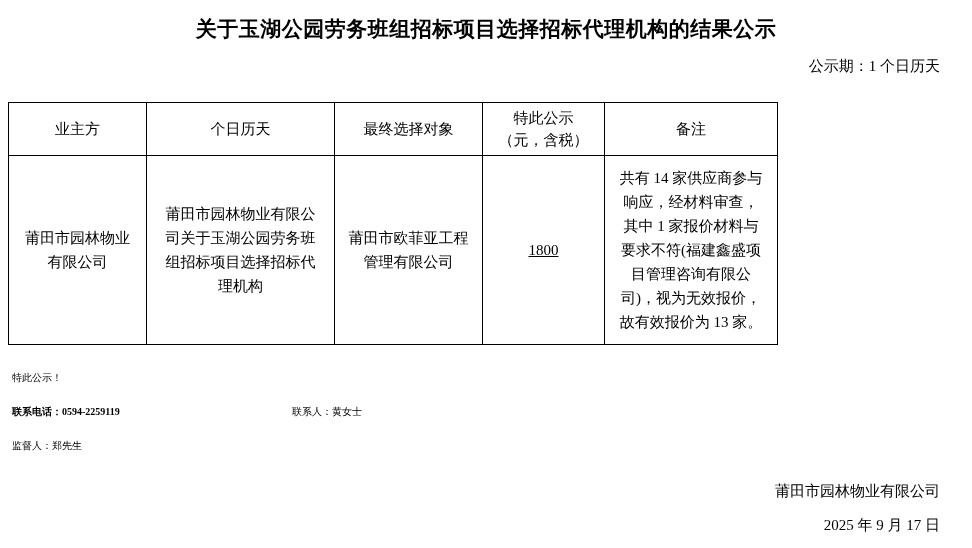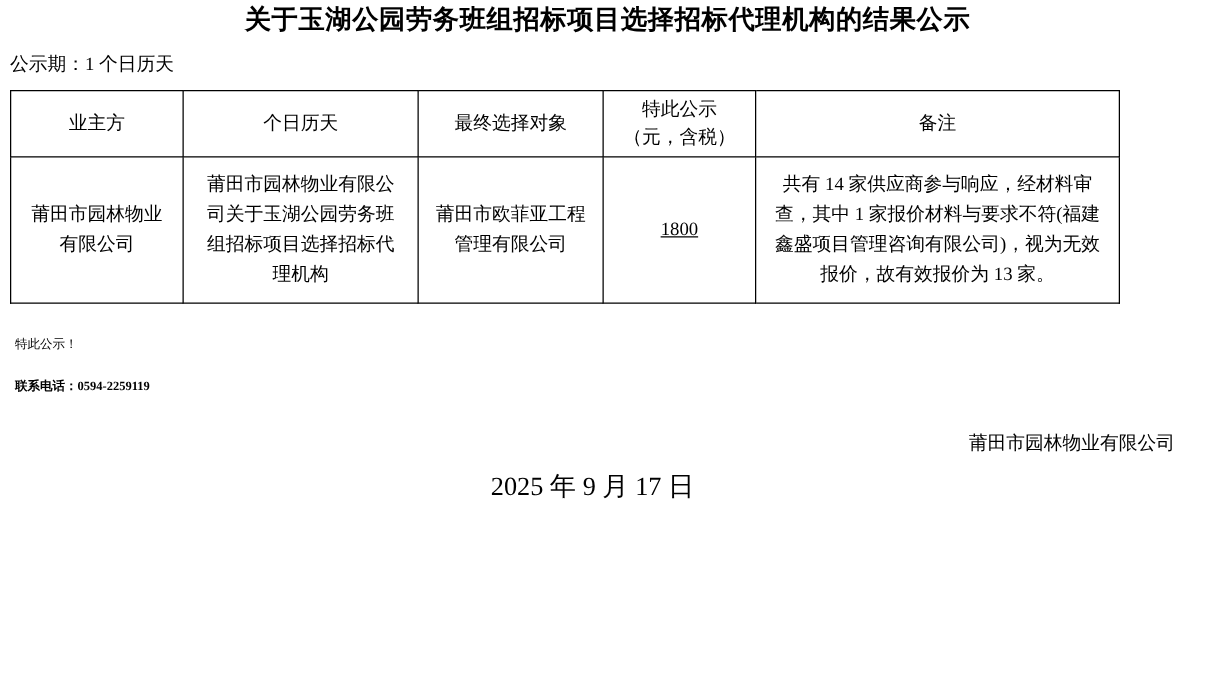--- a/index.html
+++ b/index.html
@@ -19,33 +19,34 @@
     width: 972px;
     height: 548px;
     box-sizing: border-box;
     padding: 0 8px;
   }
   .doc-title {
     text-align: center;
     font-size: 21px;
     font-weight: bold;
     letter-spacing: 0.5px;
-    padding-top: 0;
+    padding-top: 14px;
     line-height: 30px;
   }
   .notice-period {
+    text-align: right;
     font-size: 15px;
     padding-right: 24px;
     padding-top: 10px;
     line-height: 24px;
   }
   table.main {
     border-collapse: collapse;
-    width: 888px;
-    margin-top: 8px;
+    width: 770px;
+    margin-top: 24px;
     table-layout: fixed;
   }
   table.main th, table.main td {
     border: 1px solid #000000;
     text-align: center;
     vertical-align: middle;
     font-size: 15px;
     font-weight: normal;
   }
   table.main th {
@@ -94,22 +95,22 @@
     flex: 1;
   }
   .signature {
     text-align: right;
     font-size: 15px;
     padding-right: 24px;
     line-height: 32px;
     margin-top: 12px;
   }
   .sig-date {
-    text-align: center;
-    font-size: 21px;
+    text-align: right;
+    font-size: 15px;
     padding-right: 24px;
     line-height: 32px;
     margin-top: 2px;
   }
 </style>
 </head>
 <body>
 
 <div class="page">
 
@@ -145,21 +146,23 @@
         <td class="cell-price">1800</td>
         <td class="cell-remark">共有 14 家供应商参与响应，经材料审查，其中 1 家报价材料与要求不符(福建鑫盛项目管理咨询有限公司)，视为无效报价，故有效报价为 13 家。</td>
       </tr>
     </tbody>
   </table>
 
   <div class="after-table">
     <div class="line">特此公示！</div>
     <div class="line contact-row">
       <div class="left">联系电话：0594-2259119</div>
+      <div class="right">联系人：黄女士</div>
     </div>
     <div class="line contact-row">
+      <div class="right">监督人：郑先生</div>
     </div>
   </div>
 
   <div class="signature">莆田市园林物业有限公司</div>
   <div class="sig-date">2025 年 9 月 17 日</div>
 
 </div>
 
 </body></html>

